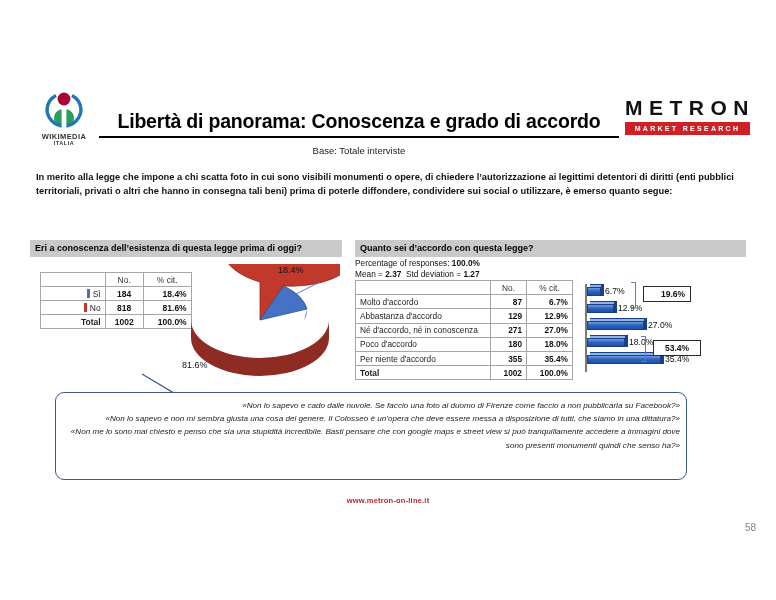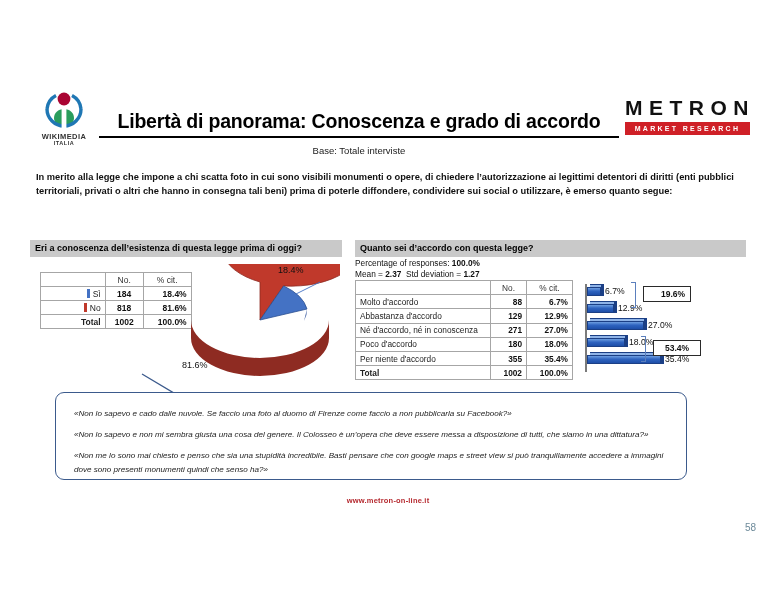--- a/index.html
+++ b/index.html
@@ -112,21 +112,21 @@
 
   
   .quote-box {
     position:absolute; left:55px; top:392px; width:632px; height:88px;
     border:1.3px solid #3b5a8c; border-radius:9px; background:#fff;
   }
   .quote-text {
     position:absolute; left:66px; top:399px; width:614px;
     font-size:8.1px; line-height:13.2px; font-style:italic; color:#1c1c1c;
   }
-  .quote-text p { margin:8px; }
+  .quote-text p { margin:0;text-align:right; }
 
   
   .footer-url {
     position:absolute; left:0; top:496px; width:776px; text-align:center;
     font-size:7.5px; font-weight:bold; color:#b5292f; letter-spacing:.2px;
   }
   .page-no {
     position:absolute; left:720px; top:522px; width:36px; text-align:right;
     font-size:10px; color:#6d8a9a;
   }
@@ -224,21 +224,21 @@
 
     <table class="agree">
       <tbody>
           <tr>
         <th></th>
         <th>No.</th>
         <th>% cit.</th>
       </tr>
       <tr>
         <td class="lbl">Molto d'accordo</td>
-        <td class="num">88</td>
+        <td class="num">87</td>
         <td class="pct">6.7%</td>
       </tr>
       <tr>
         <td class="lbl">Abbastanza d'accordo</td>
         <td class="num">129</td>
         <td class="pct">12.9%</td>
       </tr>
       <tr>
         <td class="lbl">Né d'accordo, né in conoscenza</td>
         <td class="num">271</td>

